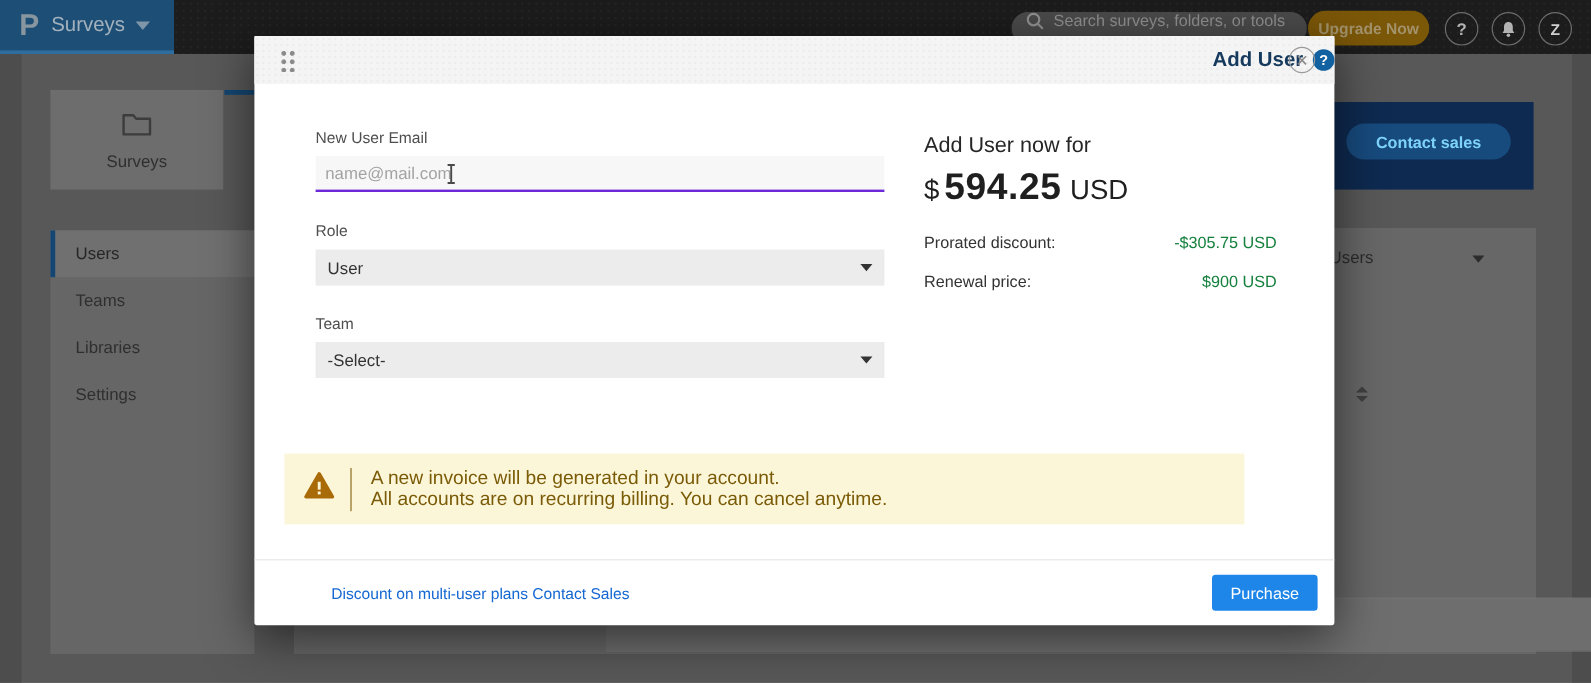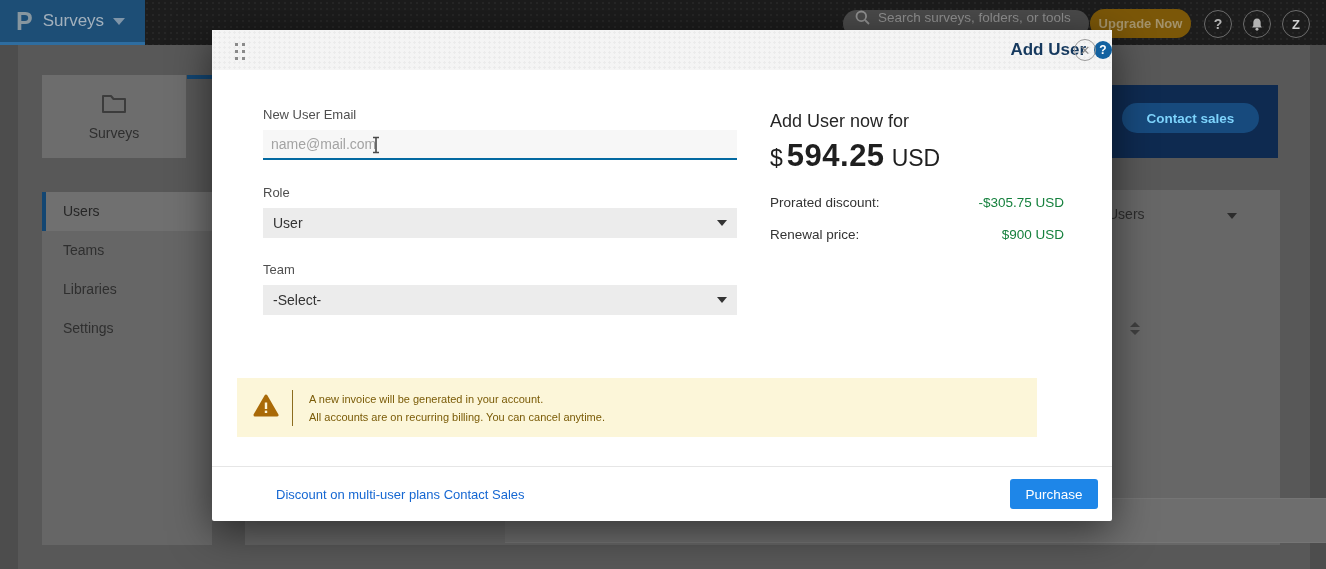--- a/index.html
+++ b/index.html
@@ -75,21 +75,21 @@
                       display:flex; align-items:center; justify-content:flex-end; gap:8px; }
   .modal-title { font-size:17px; font-weight:bold; color:#16395e; }
   .help-circ { width:18px; height:18px; border-radius:50%; background:#1261a0; color:#ffffff;
                font-size:12px; font-weight:bold; display:flex; align-items:center; justify-content:center; cursor:pointer; }
   .close-btn { position:absolute; right:16px; top:9px; width:22px; height:22px; border-radius:50%;
                border:1.5px solid #9a9a9a; color:#8a8a8a; font-size:13px;
                display:flex; align-items:center; justify-content:center; cursor:pointer; }
 
   .fld-label { position:absolute; left:51px; font-size:13px; color:#4f4f4f; }
   .email-wrap { position:absolute; left:51px; top:100px; width:474px; height:30px;
-                background:#f7f7f7; border-bottom:2px solid #0369a1; }
+                background:#f7f7f7; border-bottom:2px solid #6d28d9; }
   .email-input { width:100%; height:100%; background:transparent; border:none; outline:none;
                  padding:0 8px; font-size:14px; color:#333333; font-family:"Liberation Sans", sans-serif; }
   .email-input::placeholder { color:#a3a3a3; }
   .ibeam { position:absolute; left:108px; top:6px; pointer-events:none; }
 
   .sel { position:absolute; left:51px; width:474px; height:30px; background:#ececec;
          display:flex; align-items:center; padding:0 10px; font-size:14px; color:#333333; cursor:pointer; }
   .sel .caret { margin-left:auto; width:0; height:0; border-left:5.5px solid transparent;
                 border-right:5.5px solid transparent; border-top:6px solid #333333; }
 
@@ -101,21 +101,21 @@
 
   .detail-rows { position:absolute; left:558px; top:165px; width:294px; }
   .detail-row { display:flex; justify-content:space-between; height:32px; }
   .detail-row .lbl { font-size:13.5px; color:#333333; }
   .detail-row .val { font-size:13.5px; color:#15803d; }
 
   .warn-box { position:absolute; left:25px; top:348px; width:800px; height:59px; background:#fcf6d9;
               display:flex; align-items:center; }
   .warn-icon { margin-left:16px; flex:none; }
   .warn-div { width:1px; height:36px; background:#8c6d1f; margin-left:13px; }
-  .warn-text { margin-left:16px; font-size:11px; line-height:18px; color:#7a5b07; }
+  .warn-text { margin-left:16px; font-size:16px; line-height:18px; color:#7a5b07; }
 
   .modal-footer { position:absolute; left:0; bottom:0; width:100%; height:55px; border-top:1px solid #e6e6e6;
                   display:flex; align-items:center; }
   .foot-link { margin-left:64px; font-size:13px; color:#1567d2; cursor:pointer; text-decoration:none; }
   .purchase-btn { margin-left:auto; margin-right:14px; width:88px; height:30px; background:#1e86e8;
                   color:#ffffff; font-size:13.5px; font-weight:normal; border:none; border-radius:3px;
                   cursor:pointer; font-family:"Liberation Sans", sans-serif; }
 </style>
 </head>
 <body>

